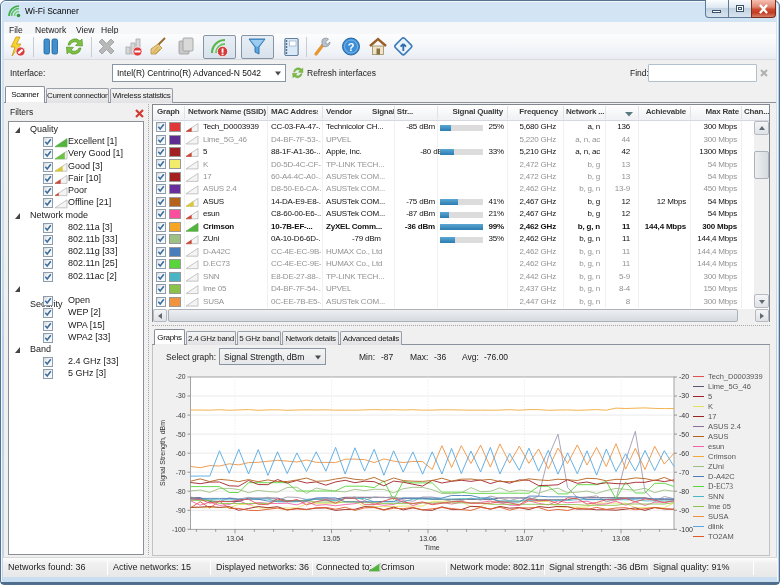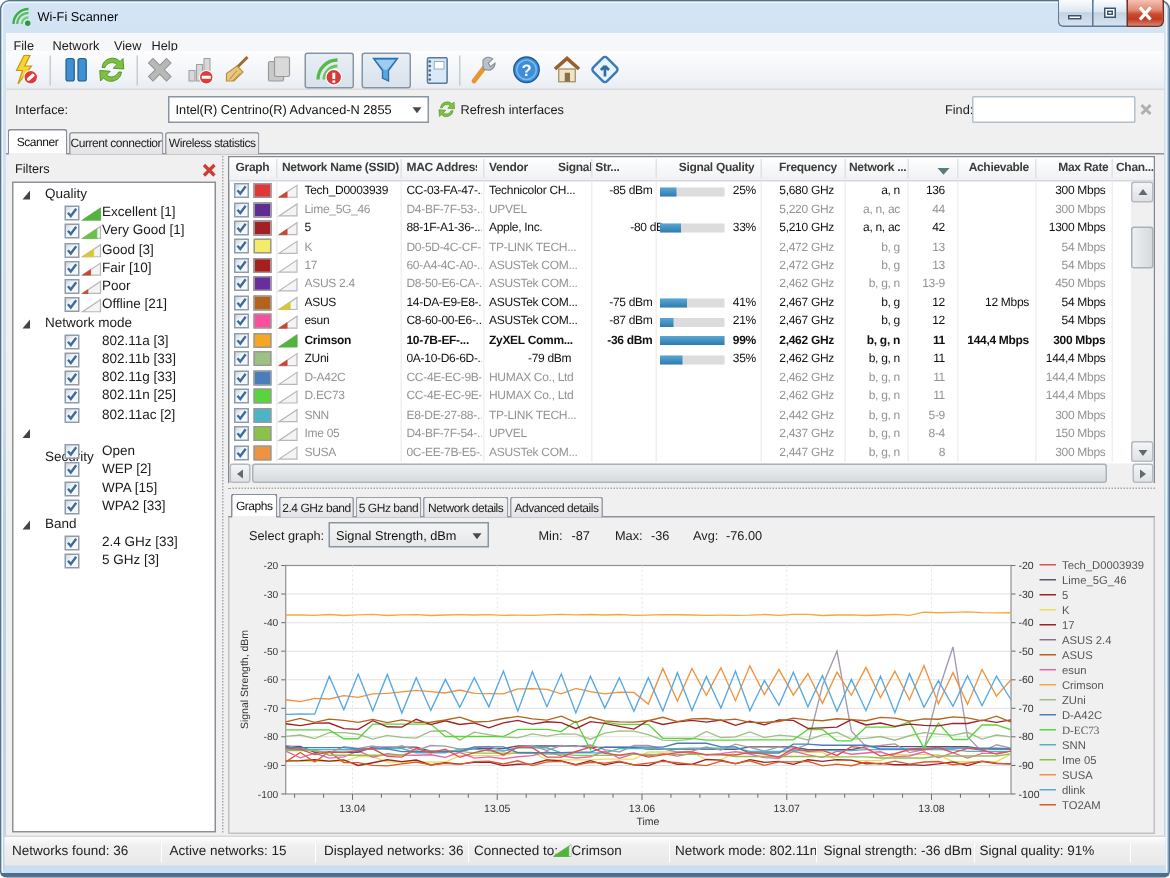--- a/index.html
+++ b/index.html
@@ -140,21 +140,21 @@
     </g>
 
  <g transform="translate(389,0)">
       <rect x="3.8" y="3.8" width="13" height="13" rx="2" transform="rotate(45 10.3 10.3)" fill="#eaf2fa" stroke="#3a7ab8" stroke-width="1.6"></rect>
       <path d="M10.3 15 L10.3 8 M10.3 8 L7.6 10.7 M10.3 8 L13 10.7" stroke="#2d6da8" stroke-width="1.8" fill="none"></path>
     </g>
 </svg>
 
 <div class="t9" style="left:10px;top:68px;">Interface:</div>
 <div style="position:absolute;left:112px;top:64px;width:174px;height:18px;background:#fff;border:1px solid #8795a5;"></div>
-<div class="t85" style="left:117px;top:68px;color:#111;">Intel(R) Centrino(R) Advanced-N 2855</div>
+<div class="t85" style="left:117px;top:68px;color:#111;">Intel(R) Centrino(R) Advanced-N 5042</div>
 <svg style="position:absolute;left:274px;top:70px" width="9" height="7">
     <polygon points="1,1.5 7,1.5 4,5.5" fill="#4a4a4a"></polygon>
   </svg>
 <svg style="position:absolute;left:291px;top:66px" width="13" height="13" viewBox="0 0 20 20">
     <path d="M4 9 A7 7 0 0 1 16 5 L18 3 L18.5 10 L11.5 9.5 L14 7 A5 5 0 0 0 6 9 Z" fill="#7cc142" stroke="#4e8c22" stroke-width="0.6"></path>
     <path d="M17 12 A7 7 0 0 1 5 16 L3 18 L2.5 11 L9.5 11.5 L7 14 A5 5 0 0 0 15 12 Z" fill="#7cc142" stroke="#4e8c22" stroke-width="0.6"></path>
   </svg>
 <div class="t9" style="left:307px;top:68px;">Refresh interfaces</div>
 <div class="t9" style="left:630px;top:68px;">Find:</div>
 <div style="position:absolute;left:648px;top:64px;width:109px;height:18px;background:#fff;border:1px solid #b2bfcc;border-radius:1px;"></div>

